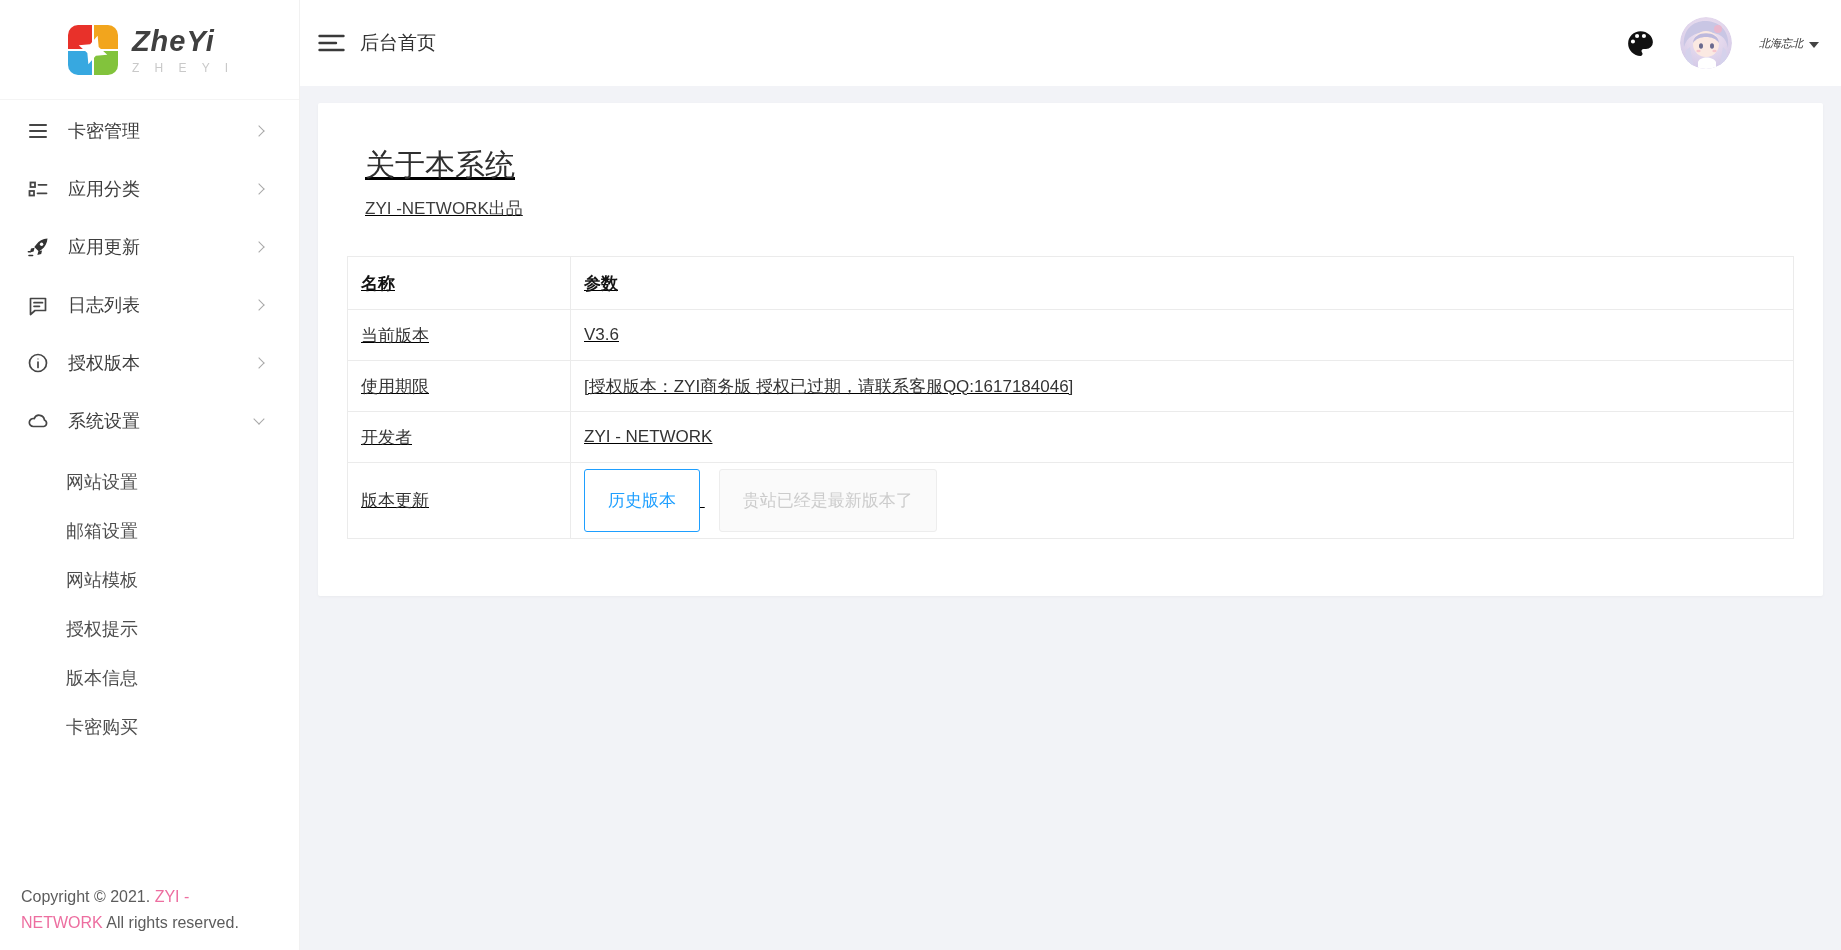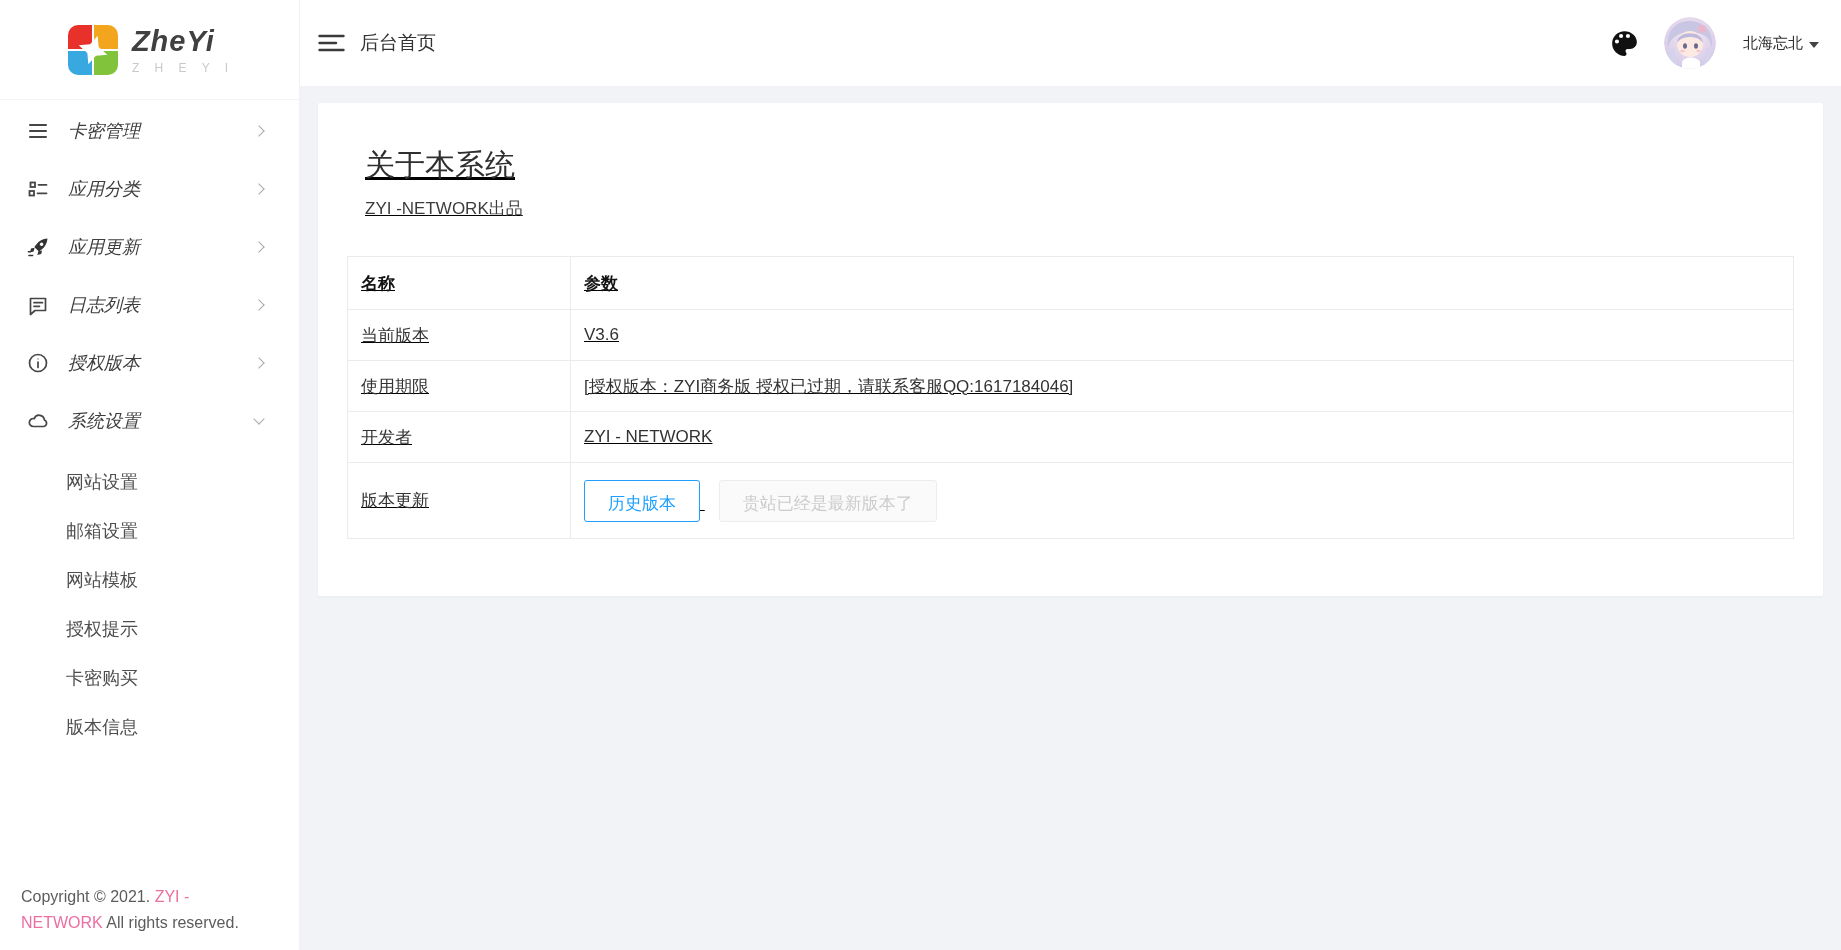--- a/index.html
+++ b/index.html
@@ -11,57 +11,57 @@
   .sidebar { position:absolute; left:0; top:0; width:300px; height:950px; background:#fff;
     border-right:1px solid #f1f1f1; z-index:3; }
   .logo-area { height:100px; display:flex; align-items:center; justify-content:center;
     border-bottom:1px solid #f4f4f4; }
   .logo-text { margin-left:11px; }
   .logo-title { font-size:29px; font-weight:bold; font-style:italic; color:#404040; letter-spacing:1px; }
   .logo-sub { font-size:12px; color:#c9c9c9; letter-spacing:6px; margin-top:3px; }
   .menu { padding-top:2px; }
   .menu-item { height:58px; display:flex; align-items:center; padding:0 36px 0 27px; cursor:pointer; }
   .mi-icon { width:22px; height:22px; flex:0 0 22px; display:flex; align-items:center; justify-content:center; }
-  .mi-label { margin-left:19px; font-size:18px; color:#3d3d3d; flex:1;font-style:italic; }
+  .mi-label { margin-left:19px; font-size:18px; color:#3d3d3d; flex:1; }
   .chev { width:8px; height:8px; border-right:1.7px solid #a8a8a8; border-bottom:1.7px solid #a8a8a8;
     transform:rotate(-45deg); margin-top:0; }
   .chev.down { transform:rotate(45deg); margin-top:-4px; }
   .submenu { padding-top:8px; }
   .submenu-item { height:49px; line-height:49px; padding-left:66px; font-size:18px; color:#4e4e4e; cursor:pointer; }
   .copyright { position:absolute; left:21px; bottom:14px; width:228px; font-size:16px;
     line-height:26px; color:#5c5c5c; }
   .copyright a { color:#ed6ea0; text-decoration:none; cursor:pointer; }
 
   
   .topbar { position:absolute; left:300px; top:0; width:1541px; height:86px; background:#fff;
     display:flex; align-items:center; padding:0 22px 0 18px; z-index:2;text-align:right; }
   .hamburger { cursor:pointer; display:flex; align-items:center; }
   .breadcrumb { margin-left:15px; font-size:19px; color:#333; cursor:pointer; }
   .topbar-right { margin-left:auto; display:flex; align-items:center; }
   .palette-btn { cursor:pointer; display:flex; align-items:center; }
   .avatar { width:52px; height:52px; border-radius:50%; overflow:hidden; margin-left:23px; cursor:pointer;
     flex:0 0 52px; }
-  .user-name { margin-left:27px; font-size:15px; color:#2f2f2f; cursor:pointer; display:flex; align-items:center; }
+  .user-name { margin-left:27px; font-size:11px; color:#2f2f2f; cursor:pointer; display:flex; align-items:center;font-style:italic; }
   .caret-down { width:0; height:0; border-left:5px solid transparent; border-right:5px solid transparent;
     border-top:6px solid #444; margin-left:6px; margin-top:3px; }
 
   
   .content { position:absolute; left:300px; top:86px; width:1541px; height:864px;
     background:#f2f3f7; padding:17px 18px; }
   .card { background:#fff; width:100%; min-height:493px; border-radius:2px;
     box-shadow:0 1px 3px rgba(0,0,0,.04); padding:42px 29px 53px;text-decoration:underline; }
   .page-title { margin-left:18px; font-size:30px; font-weight:400; color:#2f2f2f; }
   .page-subtitle { margin:11px 0 0 18px; font-size:17px; color:#3c3c3c; }
   table.info { width:100%; border-collapse:collapse; margin-top:36px; font-size:17px; }
   table.info th, table.info td { border:1px solid #ebebeb; text-align:left; padding:0 13px; }
   table.info th { font-weight:bold; color:#141414; height:53px;margin-top:23px; }
   table.info td { color:#333; }
   tr.r-normal { height:51px; }
   tr.r-last { height:76px; }
-  .btn { display:inline-block; font-size:17px; border-radius:3px; padding:0 23px; height:42px;
+  .btn { display:inline-block; font-size:17px; border-radius:3px; padding:0 23px; height:63px;
     line-height:45px; cursor:pointer; background:#fff; }
   .btn-outline { border:1px solid #1e9fff; color:#1e9fff; }
   .btn-disabled { border:1px solid #ededed; background:#fafafa; color:#ccc; margin-left:14px; cursor:not-allowed; }
 
   svg { display:block; }
 </style>
 </head>
 <body>
 
 <div class="stage">
@@ -166,22 +166,22 @@
           </span>
         <span class="mi-label">系统设置</span>
         <span class="chev down"></span>
       </div>
 
       <div class="submenu">
         <div class="submenu-item">网站设置</div>
         <div class="submenu-item">邮箱设置</div>
         <div class="submenu-item">网站模板</div>
         <div class="submenu-item">授权提示</div>
+        <div class="submenu-item">版本信息</div>
         <div class="submenu-item">卡密购买</div>
-        <div class="submenu-item">版本信息</div>
       </div>
     </nav>
 
     <div class="copyright"><span>Copyright © 2021. </span><a>ZYI - NETWORK</a><span> All rights reserved.</span></div>
   </aside>
 
   <header class="topbar">
     <span class="hamburger">
       <svg width="27" height="22" viewBox="0 0 27 22" stroke="#3a3a3a" stroke-width="2.4" stroke-linecap="round">
         <line x1="1.5" y1="4" x2="25.5" y2="4"></line>

